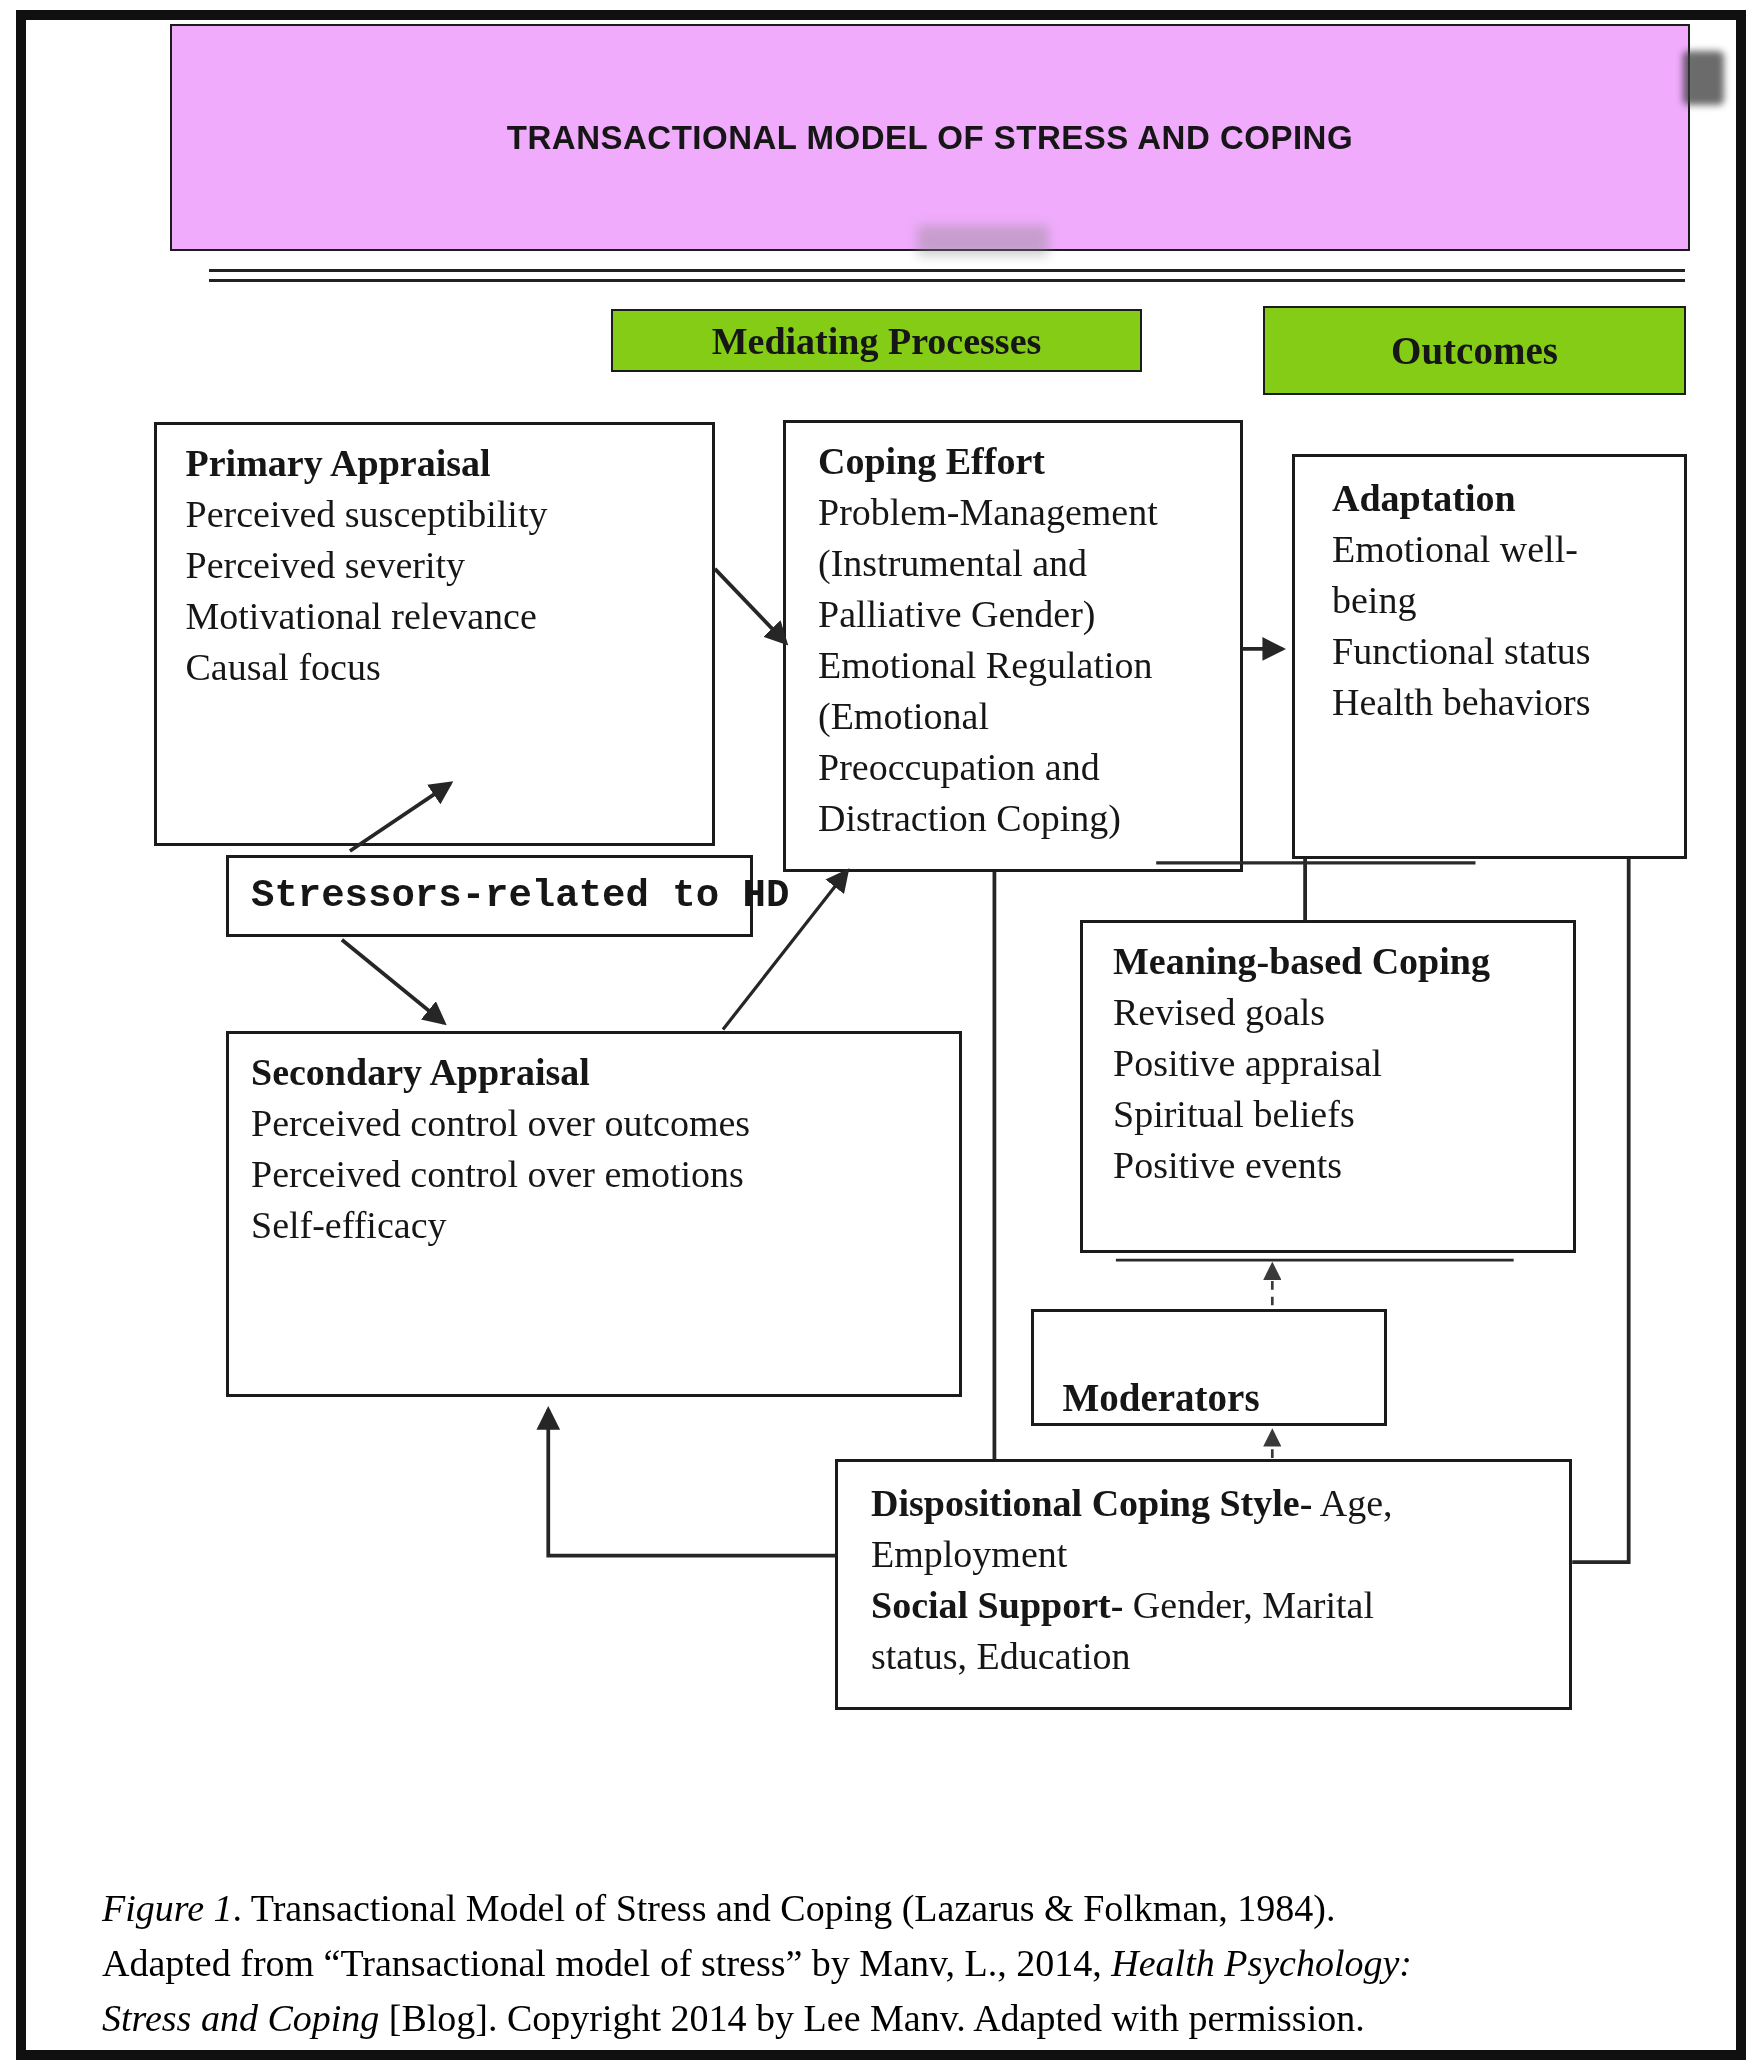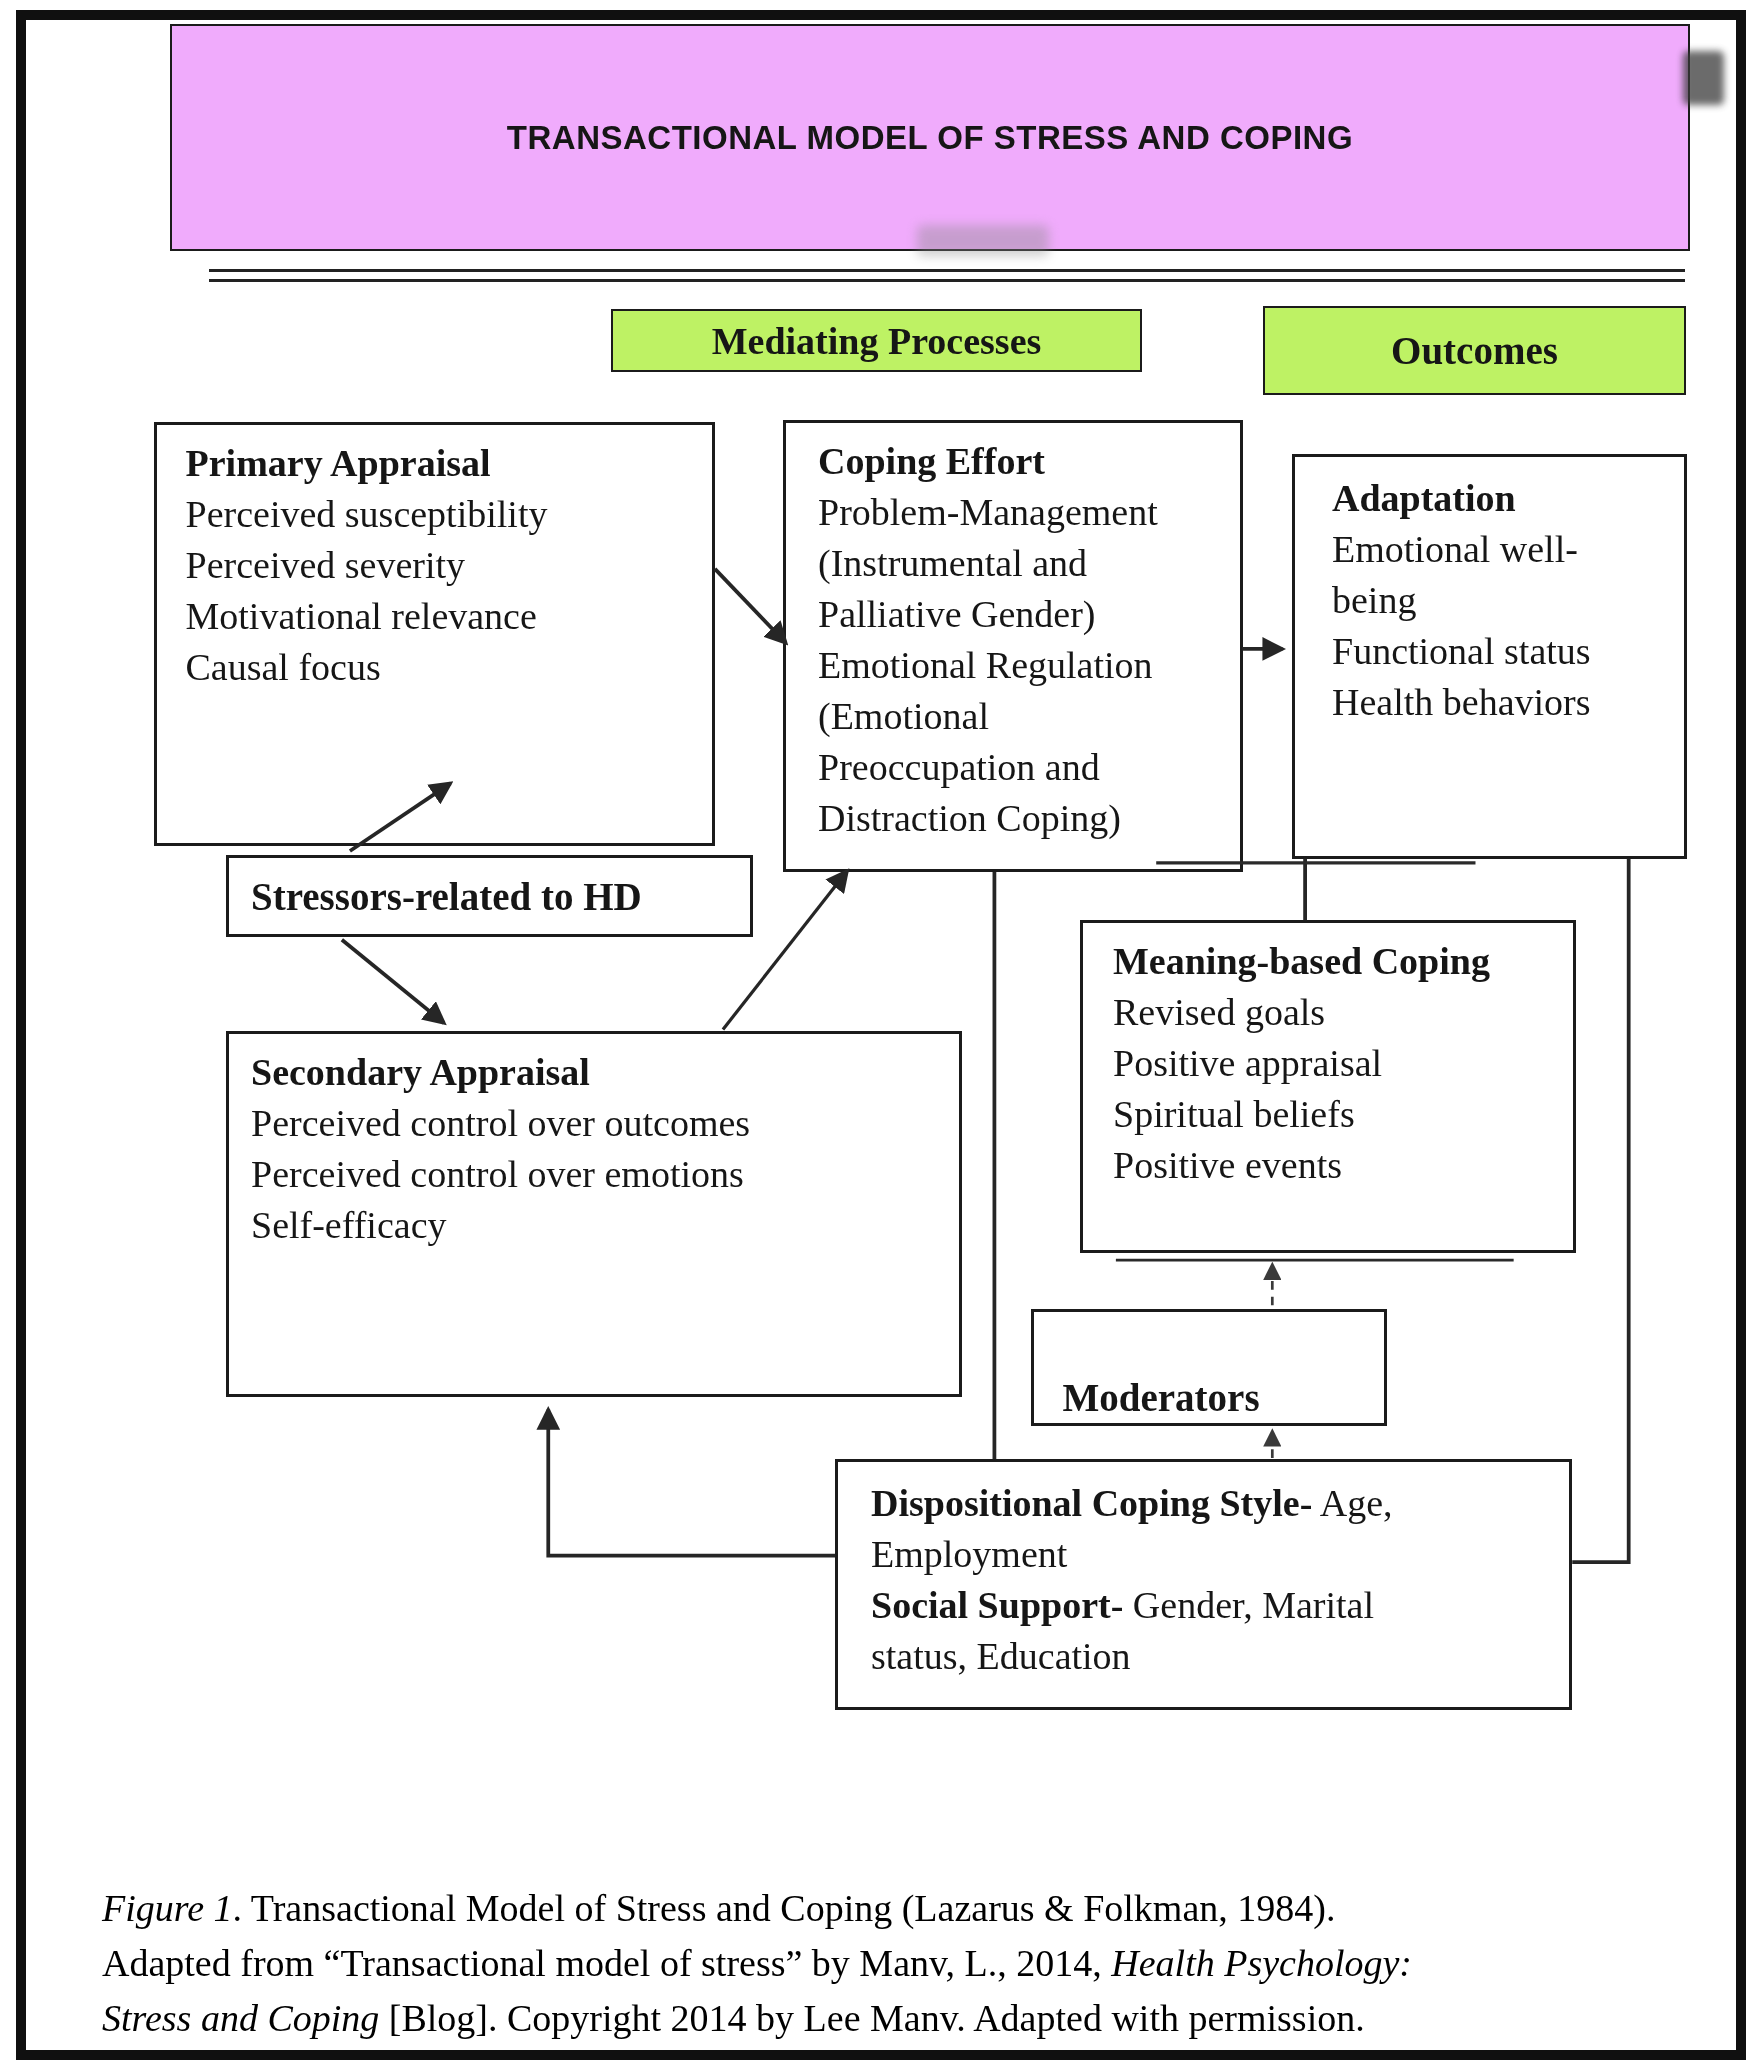--- a/index.html
+++ b/index.html
@@ -12,21 +12,21 @@
        font-size:38px;line-height:51px;box-sizing:border-box;}
   .box-title{font-weight:bold;white-space:nowrap;}
   .line{white-space:nowrap;}
   .titlebox{position:absolute;left:170px;top:24px;width:1520px;height:227px;
             border:2.7px solid #1b1b1b;background:#f0abfc;display:flex;align-items:center;justify-content:center;
             box-sizing:border-box;}
   .titlebox .t{font-family:"Liberation Sans","DejaVu Sans",sans-serif;font-weight:bold;
                font-size:33px;letter-spacing:0.5px;white-space:nowrap;}
   .dblrule{position:absolute;left:209px;top:269px;width:1476px;height:7px;
            border-top:3.8px solid #222;border-bottom:3.2px solid #222;box-sizing:content-box;}
-  .hdrbox{position:absolute;border:2.7px solid #1b1b1b;background:#bef264;display:flex;
+  .hdrbox{position:absolute;border:2.7px solid #1b1b1b;background:#84cc16;display:flex;
           align-items:center;justify-content:center;box-sizing:border-box;}
   .hdrbox .t{font-weight:bold;font-size:38px;white-space:nowrap;}
   .caption{position:absolute;left:102px;top:1881px;width:1591px;font-size:38px;line-height:55px;color:#000000;}
   .caption .cline{white-space:nowrap;}
   .smudge{position:absolute;border-radius:5.4px;}
   svg.overlay{position:absolute;left:0;top:0;width:1755px;height:2066px;pointer-events:none;}
 </style>
 </head>
 <body>
 
@@ -69,21 +69,21 @@
   </div>
 
   <div class="box" style="left:1292px;top:454px;width:395px;height:405px;padding:15.6px 5.4px 0 37px;">
     <div class="box-title">Adaptation</div>
     <div class="line">Emotional well-</div>
     <div class="line">being</div>
     <div class="line">Functional status</div>
     <div class="line">Health behaviors</div>
   </div>
 
-  <div class="box" style="left:226px;top:855px;width:527px;height:82px;display:flex;align-items:center;padding-left:22px;">
+  <div class="box" style="left:226px;top:855px;width:527px;height:82px;display:flex;align-items:center;padding-left:22px;font-family:Liberation Mono, monospace;">
     <div class="box-title" style="font-size:39px;">Stressors-related to HD</div>
   </div>
 
   <div class="box" style="left:226px;top:1031px;width:736px;height:366px;padding:13px 5.4px 0 22px;">
     <div class="box-title">Secondary Appraisal</div>
     <div class="line">Perceived control over outcomes</div>
     <div class="line">Perceived control over emotions</div>
     <div class="line">Self-efficacy</div>
   </div>
 

